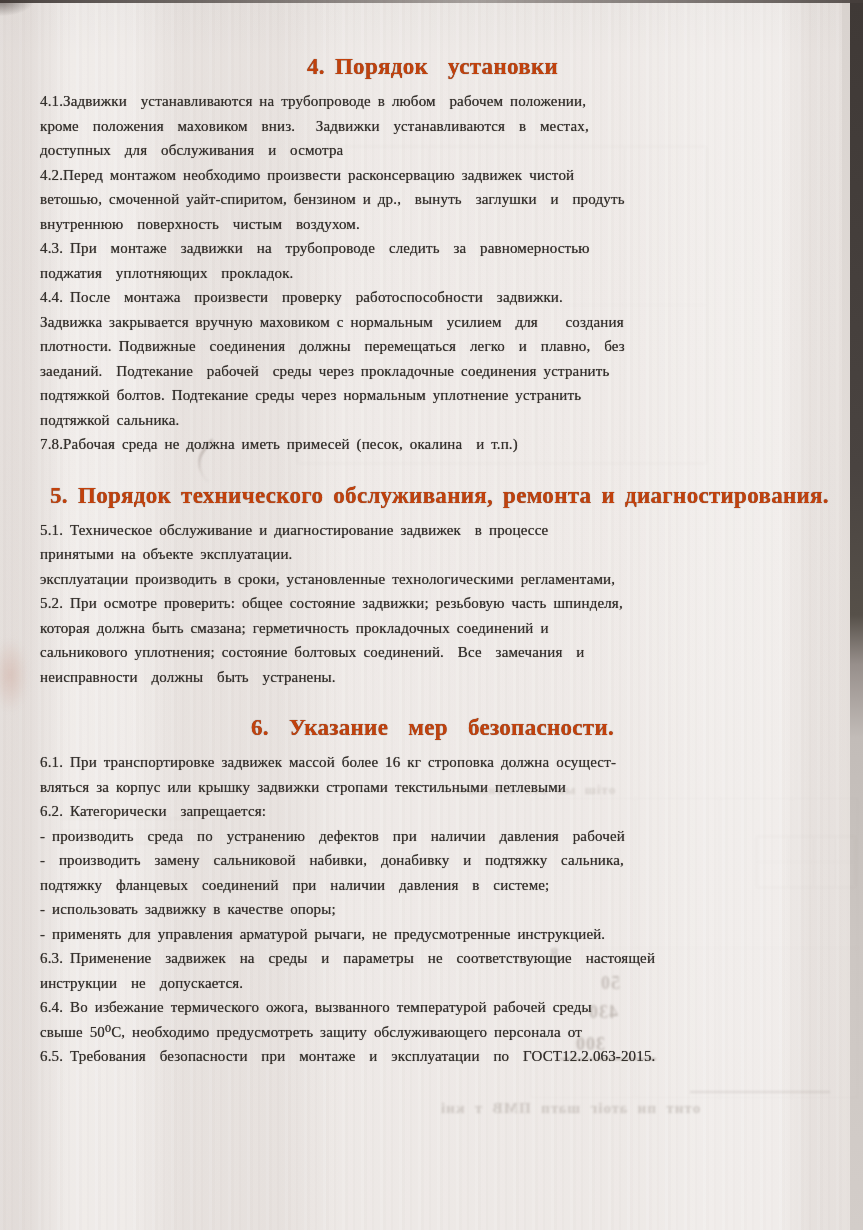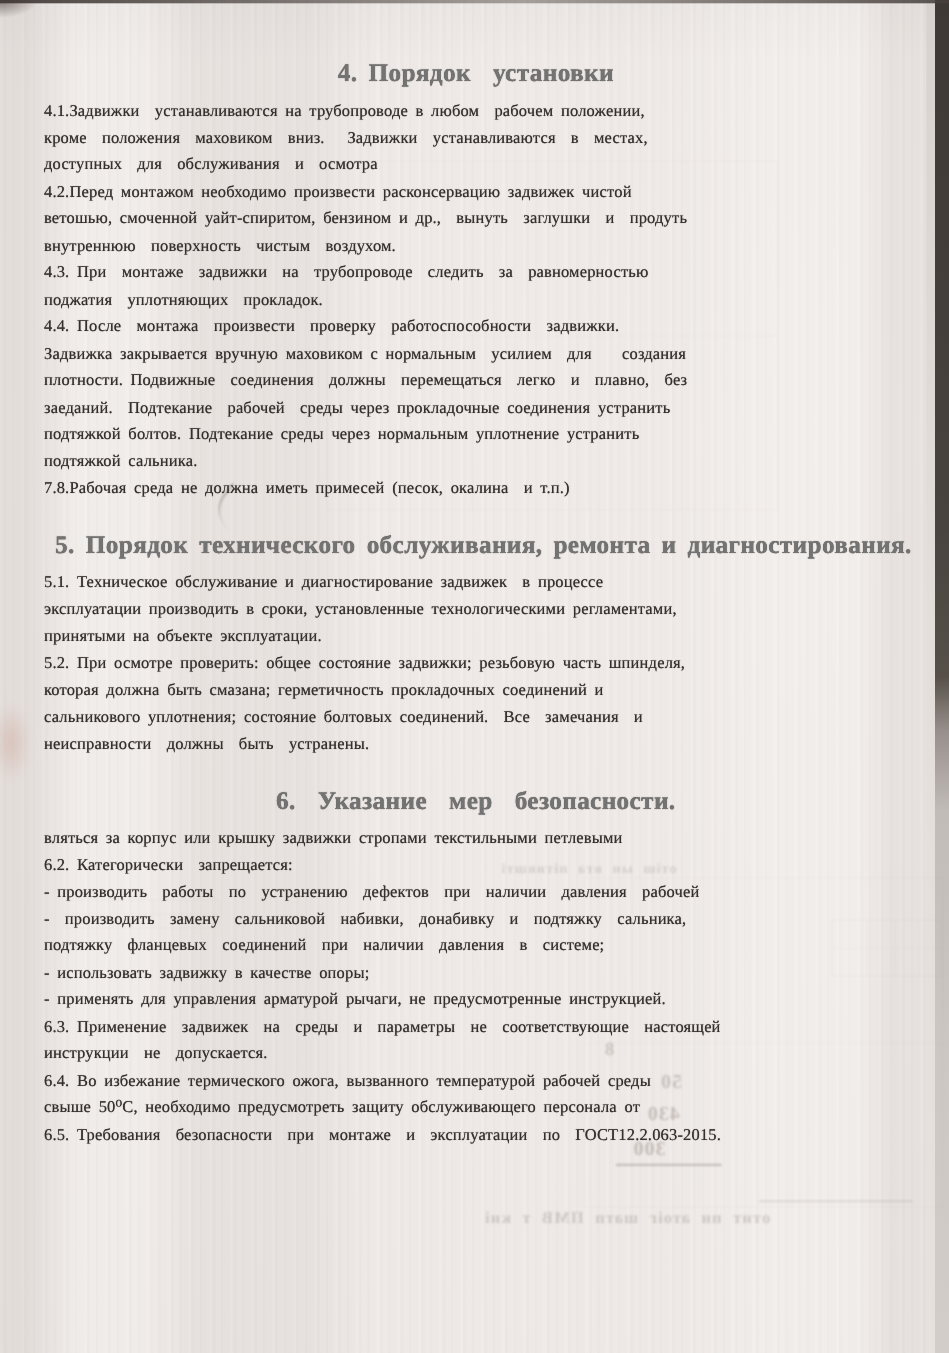--- a/index.html
+++ b/index.html
@@ -86,21 +86,21 @@
     transform: rotate(38deg); filter: blur(1px); border-radius: 0 0 0 60%;
   }
 
   
   .content {
     position: absolute; left: 40px; right: 38px; top: 52px; z-index: 2;
     color: #34302c;
   }
   .heading {
     font-weight: bold; font-size: 23px; line-height: 30px;
-    margin: 24px 0 7px; color: #737373;
+    margin: 24px 0 7px; color: #c2410c;
     word-spacing: 4px; letter-spacing: .3px; white-space: pre;
     text-shadow: 0 0 .8px rgba(40,35,30,.85);
   }
   .heading:first-child { margin-top: 0; }
   .heading.center { text-align: center; }
   .para { margin: 0; }
   .tline {
     font-size: 15px; line-height: 24.5px;
     white-space: pre; word-spacing: 3px; letter-spacing: .15px;
     text-shadow: 0 0 .7px rgba(52,46,42,.8);
@@ -153,38 +153,39 @@
       <div class="tline">заеданий.  Подтекание  рабочей  среды через прокладочные соединения устранить</div>
       <div class="tline">подтяжкой болтов. Подтекание среды через нормальным уплотнение устранить</div>
       <div class="tline">подтяжкой сальника.</div>
     </div>
     <div class="para">
       <div class="tline">7.8.Рабочая среда не должна иметь примесей (песок, окалина  и т.п.)</div>
     </div>
     <div class="heading"> 5. Порядок технического обслуживания, ремонта и диагностирования.</div>
     <div class="para">
       <div class="tline">5.1. Техническое обслуживание и диагностирование задвижек  в процессе</div>
+      <div class="tline">принятыми на объекте эксплуатации.</div>
       <div class="tline">эксплуатации производить в сроки, установленные технологическими регламентами,</div>
-      <div class="tline">принятыми на объекте эксплуатации.</div>
     </div>
     <div class="para">
       <div class="tline">5.2. При осмотре проверить: общее состояние задвижки; резьбовую часть шпинделя,</div>
       <div class="tline">которая должна быть смазана; герметичность прокладочных соединений и</div>
       <div class="tline">сальникового уплотнения; состояние болтовых соединений.  Все  замечания  и</div>
       <div class="tline">неисправности  должны  быть  устранены.</div>
     </div>
     <div class="heading center">6.  Указание  мер  безопасности.</div>
     <div class="para">
+      <div class="tline">6.1. При транспортировке задвижек массой более 16 кг строповка должна осущест-</div>
       <div class="tline">вляться за корпус или крышку задвижки стропами текстильными петлевыми</div>
     </div>
     <div class="para">
       <div class="tline">6.2. Категорически  запрещается:</div>
     </div>
     <div class="para">
-      <div class="tline">- производить  работы  по  устранению  дефектов  при  наличии  давления  рабочей</div>
+      <div class="tline">- производить  среда  по  устранению  дефектов  при  наличии  давления  рабочей</div>
     </div>
     <div class="para">
       <div class="tline">-  производить  замену  сальниковой  набивки,  донабивку  и  подтяжку  сальника,</div>
       <div class="tline">подтяжку  фланцевых  соединений  при  наличии  давления  в  системе;</div>
     </div>
     <div class="para">
       <div class="tline">- использовать задвижку в качестве опоры;</div>
     </div>
     <div class="para">
       <div class="tline">- применять для управления арматурой рычаги, не предусмотренные инструкцией.</div>

